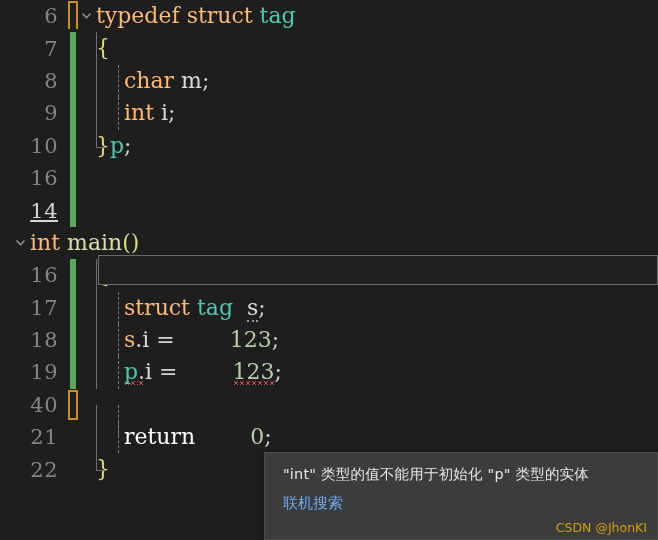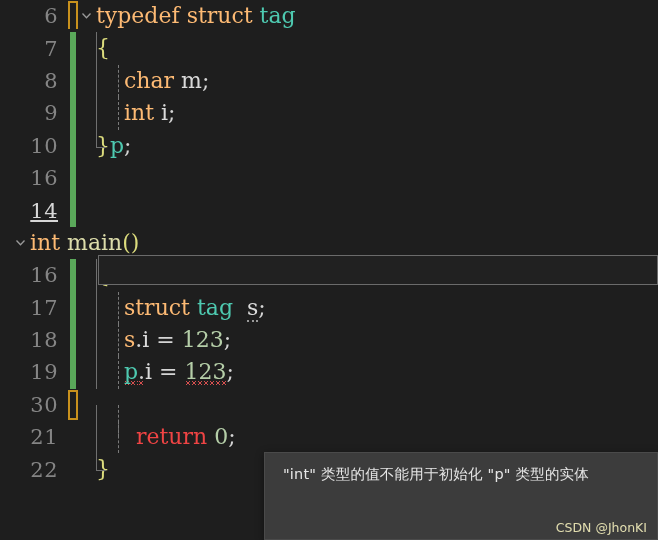--- a/index.html
+++ b/index.html
@@ -133,22 +133,22 @@
     font-size: 22px;
     font-family: "DejaVu Serif", serif;
     color: #d4d4d4;
     line-height: 32.4px;
     position: relative;
     flex: 1;
   }
   .kw      { color: #fdba74; }
   .type    { color: #4ec9b0; }
   .fn      { color: #dcdcaa; }
-  .num     { color: #b5cea8; }
-  .ctl     { color: #ef4444; margin-left: 12px; }
+  .num     { color: #b5cea8; margin-left: 48px; }
+  .ctl     { color: #ffffff; }
   .var     { color: #dadada; }
   .punct   { color: #d4d4d4; }
   .brc1    { color: #dcdc7d; }
 
   
   .sq-red {
     background-repeat: repeat-x;
     background-position: bottom left;
     padding-bottom: 1px;
     background-image:
@@ -197,21 +197,21 @@
     display: inline-block;
     color: #6daaf0;
     font-size: 15px;
     padding: 10px 0 0 18px;
     cursor: pointer;
   }
   .tooltip .wm {
     position: absolute;
     right: 10px;
     bottom: 4px;
-    color: #fef9c3;
+    color: #eab308;
     font-size: 12.5px;
     font-family: "DejaVu Sans", sans-serif;
     opacity: 0.85;
   }
 </style>
 </head>
 <body>
 
 <div id="root">
 
@@ -225,25 +225,26 @@
       <div class="row"><div class="lnum">10</div><div class="gutter"><div class="chgbar green"></div></div><div class="fold"></div><div class="code"><span class="foldline end" style="left: 0px;"></span><span class="brc1">}</span><span class="type">p</span><span class="punct">;</span></div></div>
       <div class="row"><div class="lnum">16</div><div class="gutter"><div class="chgbar green"></div></div><div class="fold"></div><div class="code"></div></div>
       <div class="row"><div class="lnum active">14</div><div class="gutter"><div class="chgbar green"></div></div><div class="fold"></div><div class="code"></div></div>
       <div class="row"><div class="gutter"></div><div class="fold"><span class="chev"><svg viewBox="0 0 13 13" width="13" height="13">
               <path d="M2.5 4.5 L6.5 8.8 L10.5 4.5" fill="none" stroke="#9a9a9a" stroke-width="1.3"></path>
             </svg></span></div><div class="code"><span class="kw">int</span><span class="punct"> </span><span class="fn">main</span><span class="brc1">()</span></div></div>
       <div class="row"><div class="lnum">16</div><div class="gutter"><div class="chgbar green"></div></div><div class="fold"></div><div class="code"><span class="foldline" style="left: 0px;"></span><span class="brc1">{</span></div></div>
       <div class="row"><div class="lnum">17</div><div class="gutter"><div class="chgbar green"></div></div><div class="fold"></div><div class="code"><span class="foldline" style="left: 0px;"></span><span class="guide dashed" style="left: 22px;"></span><span class="punct">    </span><span class="kw">struct</span><span class="punct"> </span><span class="type">tag</span><span class="punct">  </span><span class="var sq-dot">s</span><span class="punct">;</span></div></div>
       <div class="row"><div class="lnum">18</div><div class="gutter"><div class="chgbar green"></div></div><div class="fold"></div><div class="code"><span class="foldline" style="left: 0px;"></span><span class="guide dashed" style="left: 22px;"></span><span class="punct">    </span><span class="kw">s</span><span class="punct">.</span><span class="var">i</span><span class="punct"> = </span><span class="num">123</span><span class="punct">;</span></div></div>
       <div class="row"><div class="lnum">19</div><div class="gutter"><div class="chgbar green"></div></div><div class="fold"></div><div class="code"><span class="foldline" style="left: 0px;"></span><span class="guide dashed" style="left: 22px;"></span><span class="punct">    </span><span class="type sq-red">p</span><span class="punct sq-red">.</span><span class="var">i</span><span class="punct"> = </span><span class="num sq-red">123</span><span class="punct">;</span></div></div>
-      <div class="row"><div class="lnum">30</div><div class="gutter"><div class="chgbar dirty"></div></div><div class="fold"></div><div class="code"><span class="foldline" style="left: 0px;"></span><span class="guide dashed" style="left: 22px;"></span></div></div>
+      <div class="row"><div class="lnum">40</div><div class="gutter"><div class="chgbar dirty"></div></div><div class="fold"></div><div class="code"><span class="foldline" style="left: 0px;"></span><span class="guide dashed" style="left: 22px;"></span></div></div>
       <div class="row"><div class="lnum">21</div><div class="gutter"></div><div class="fold"></div><div class="code"><span class="foldline" style="left: 0px;"></span><span class="guide dashed" style="left: 22px;"></span><span class="punct">    </span><span class="ctl">return</span><span class="punct"> </span><span class="num">0</span><span class="punct">;</span></div></div>
       <div class="row"><div class="lnum">22</div><div class="gutter"></div><div class="fold"></div><div class="code"><span class="foldline end" style="left: 0px;"></span><span class="brc1">}</span></div></div>
     </div>
 
   <div class="sel-box"></div>
 
   <div class="tooltip">
     <div class="msg">"int" 类型的值不能用于初始化 "p" 类型的实体</div>
+    <span class="link">联机搜索</span>
     <div class="wm">CSDN @JhonKI</div>
   </div>
 
 </div>
 
 </body></html>

